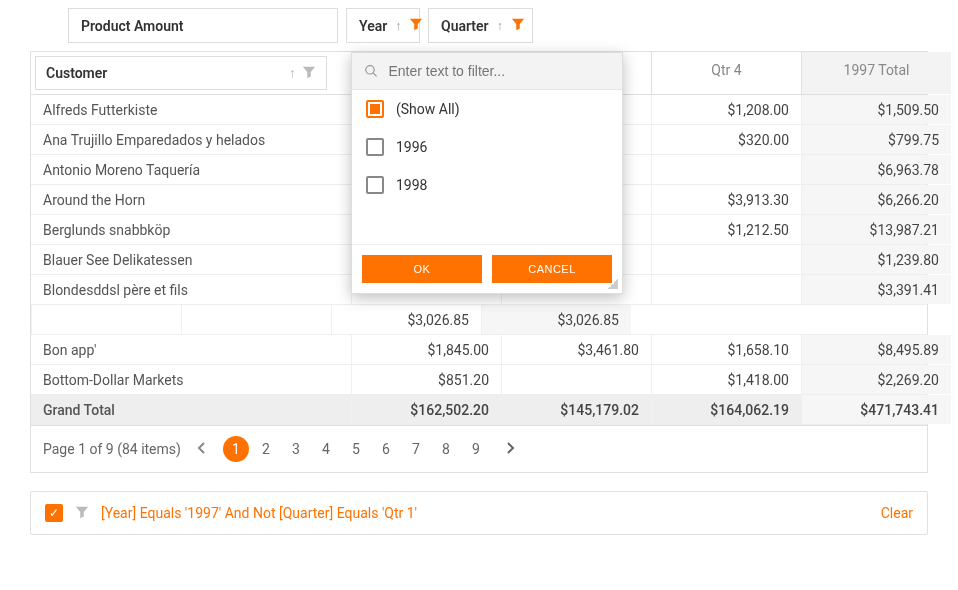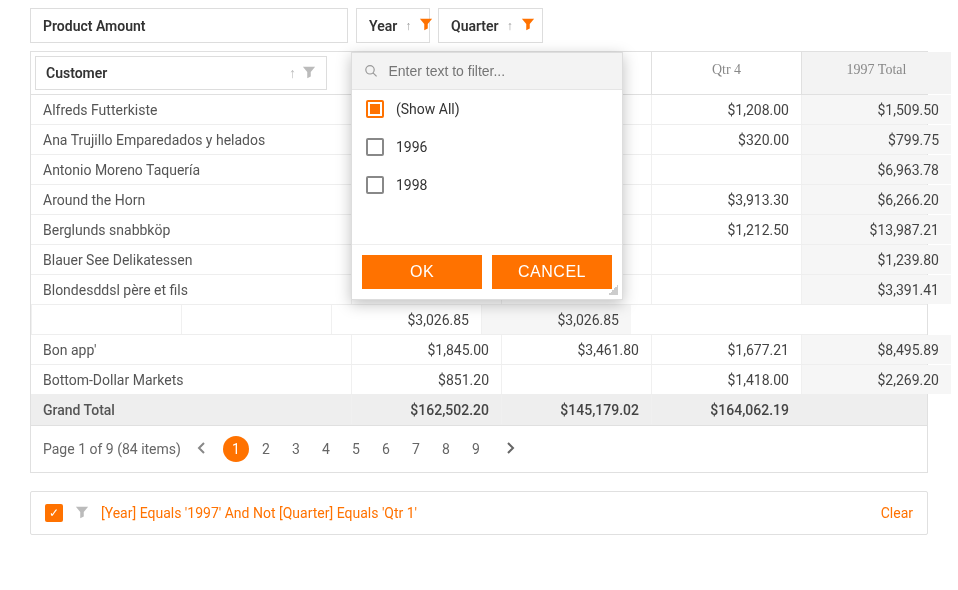--- a/index.html
+++ b/index.html
@@ -3,30 +3,30 @@
 <meta charset="utf-8">
 <style>
 * { box-sizing: border-box; margin: 0; padding: 0; }
 body { font-family: -apple-system, BlinkMacSystemFont, "Segoe UI", Roboto, sans-serif; font-size: 14px; color: #333; background: #fff; padding: 8px 30px; width: 958px; }
 
 
 .chips-row { display: flex; gap: 8px; }
 .chip { border: 1px solid #ddd; background: #fff; padding: 8px 12px; display: flex; align-items: center; gap: 8px; font-weight: 600; }
 .chip .sort-arrow { color: #999; font-size: 12px; }
 .chip .filter-icon { color: #ff7200; }
-.chip-product { width: 318px; }
+.chip-product { width: 270px; margin-left: 38px; }
 .chip-year { width: 74px; margin-left: 0; }
 .chip-quarter { width: 105px; margin-left: 0; }
 
 
 .grid-wrap { margin-top: 8px; border: 1px solid #e0e0e0; position: relative; }
 .row-header { display: flex; border-bottom: 1px solid #e0e0e0; background: #fff; min-height: 40px; }
 .row-header .cell-cust { border: none; padding: 0; }
 .customer-chip { border: 1px solid #ddd; margin: 4px; padding: 8px 10px; display: flex; align-items: center; font-weight: 600; width: 292px; justify-content: space-between; }
-.row-header .colhead { flex: 0 0 150px; padding: 10px 4px; text-align: center; color: #888; border-left: 1px solid #e0e0e0; font-family: Liberation Serif, serif; }
+.row-header .colhead { flex: 0 0 150px; padding: 10px 4px; text-align: center; color: #888; border-left: 1px solid #e0e0e0; }
 .row-header .colhead.total { background: #f3f3f3; color: #888; }
 
 .row { display: flex; border-bottom: 1px solid #eee; min-height: 30px; align-items: stretch; }
 .row .cell-cust { flex: 0 0 320px; padding: 6px 12px; color: #555; display: flex; align-items: center; }
 .row .cell-val { flex: 0 0 150px; padding: 6px 12px; text-align: right; color: #444; border-left: 1px solid #f0f0f0; display: flex; align-items: center; justify-content: flex-end; }
 .row .cell-val.total { background: #f6f6f6; }
 .row.grand { background: #eee; font-weight: 500; }
 
 
 .pager { display: flex; align-items: center; gap: 10px; padding: 10px 12px; border: 1px solid #e0e0e0; border-top: none; color: #666; }
@@ -47,21 +47,21 @@
 .popup .search input { border: none; background: transparent; outline: none; font-size: 14px; color: #666; width: 100%; }
 .popup .opt { display: flex; align-items: center; gap: 12px; padding: 10px 14px; cursor: pointer; }
 .popup .opt .box { width: 18px; height: 18px; border: 2px solid #888; border-radius: 2px; display: flex; align-items: center; justify-content: center; }
 .popup .opt.indeterminate .box { border-color: #ff7200; }
 .popup .opt.indeterminate .box::after { content: ""; width: 10px; height: 10px; background: #ff7200; }
 .popup .opt.selected { background: #ff7200; color: #fff; }
 .popup .opt.selected .box { border-color: #fff; background: #fff; color: #ff7200; }
 .popup .opt.selected .box::after { content: "✓"; font-size: 12px; font-weight: bold; color: #ff7200; }
 .popup .btns { display: flex; gap: 10px; padding: 10px; border-top: 1px solid #eee; margin-top: 40px; position: relative; }
 .popup .btns::after { content: ""; position: absolute; right: 4px; bottom: 4px; width: 10px; height: 10px; background: linear-gradient(135deg, transparent 50%, #ccc 50%); }
-.popup .btn { flex: 1; background: #ff7200; color: #fff; border: none; padding: 8px 8px; cursor: pointer; font-size: 16px; letter-spacing: 0.5px; }
+.popup .btn { flex: 1; background: #ff7200; color: #fff; border: none; padding: 8px 8px; cursor: pointer; font-size: 11px; letter-spacing: 0.5px; }
 
 svg.funnel-svg { width: 14px; height: 14px; }
 svg.search-svg { width: 16px; height: 16px; stroke: #999; fill: none; stroke-width: 2; }
 </style>
 </head>
 <body>
 
 <div class="chips-row">
   <div class="chip chip-product">
     <span>Product Amount</span>
@@ -158,37 +158,38 @@
       <div class="row">
         <div class="cell-val"></div>
         <div class="cell-val"></div>
         <div class="cell-val">$3,026.85</div>
         <div class="cell-val total">$3,026.85</div>
       </div>
       <div class="row">
         <div class="cell-cust">Bon app'</div>
         <div class="cell-val">$1,845.00</div>
         <div class="cell-val">$3,461.80</div>
-        <div class="cell-val">$1,677.21</div>
+        <div class="cell-val">$1,658.10</div>
         <div class="cell-val total">$8,495.89</div>
       </div>
       <div class="row">
         <div class="cell-cust">Bottom-Dollar Markets</div>
         <div class="cell-val">$851.20</div>
         <div class="cell-val"></div>
         <div class="cell-val">$1,418.00</div>
         <div class="cell-val total">$2,269.20</div>
       </div>
     </div>
 
   <div class="row grand">
     <div class="cell-cust">Grand Total</div>
     <div class="cell-val">$162,502.20</div>
     <div class="cell-val">$145,179.02</div>
     <div class="cell-val">$164,062.19</div>
+    <div class="cell-val total">$471,743.41</div>
   </div>
 
   <div class="popup">
     <div class="search">
       <svg class="search-svg" viewBox="0 0 24 24">
           <circle cx="10" cy="10" r="7"></circle>
           <line x1="15" y1="15" x2="21" y2="21"></line>
         </svg>
       <input type="text" placeholder="Enter text to filter..." style="">
     </div>

